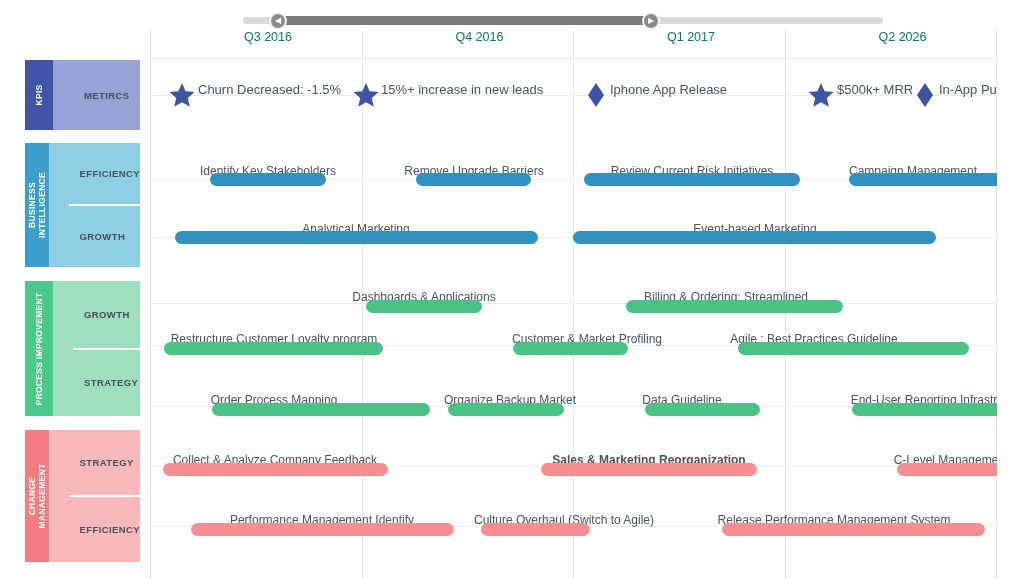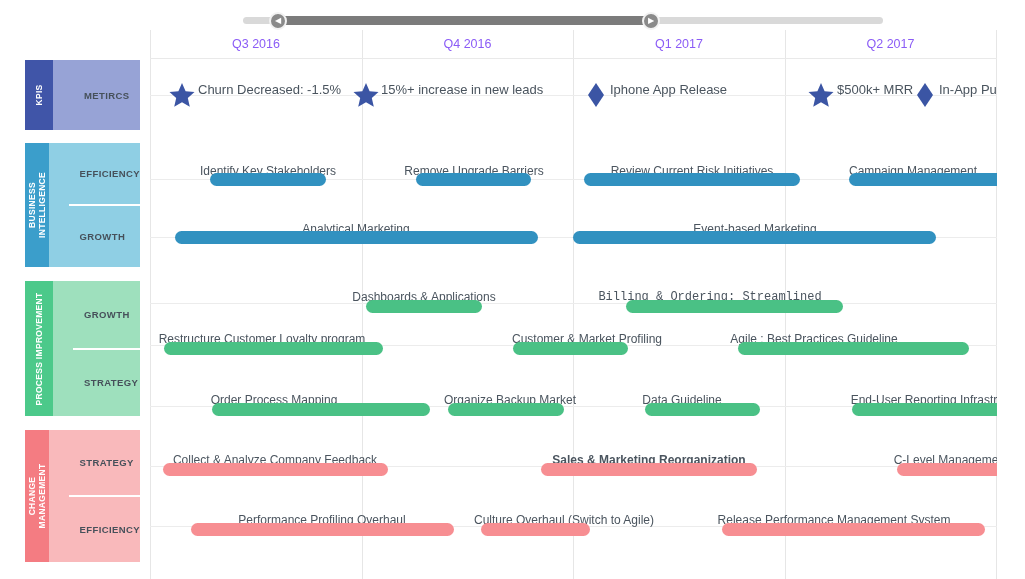--- a/index.html
+++ b/index.html
@@ -20,22 +20,22 @@
   .slider-handle{position:absolute;top:0px;width:18px;height:18px;border-radius:50%;
      background:#8a8a8a;border:2px solid #f2f2f2;box-sizing:border-box;
      display:flex;align-items:center;justify-content:center;}
   .slider-handle.left{left:119px;}
   .slider-handle.right{left:492px;}
   .slider-handle .arr{font-size:8px;color:#ffffff;line-height:1;}
 
   
   .grid-area{position:absolute;left:150px;top:30px;width:847px;height:549px;}
   .qheader{position:absolute;left:0;top:0;width:847px;height:28px;}
-  .qcol{position:absolute;top:0;height:28px;display:flex;align-items:center;justify-content:center;
-        font-size:12.5px;color:#8b5cf6;}
+  .qcol{position:absolute;top:0;height:28px;display:flex;align-items:flex-start;justify-content:center;
+        font-size:12.5px;color:#0f766e;padding-left:12px;}
   .vline{position:absolute;top:0;width:1px;height:549px;background:#e6e6e6;}
   .hline{position:absolute;left:0;width:847px;height:1px;background:#e9e9e9;}
 
   
   .cat{position:absolute;left:25px;width:115px;display:flex;}
   .cat-spine{width:28px;position:relative;}
   .cat-spine span{
      position:absolute;left:50%;top:50%;
      transform:translate(-50%,-50%) rotate(-90deg);
      transform-origin:center center;
@@ -143,21 +143,21 @@
       <div class="qcol" style="left:0px;width:212px;">
         <span>Q3 2016</span>
       </div>
       <div class="qcol" style="left:212px;width:211px;">
         <span>Q4 2016</span>
       </div>
       <div class="qcol" style="left:423px;width:212px;">
         <span>Q1 2017</span>
       </div>
       <div class="qcol" style="left:635px;width:211px;">
-        <span>Q2 2017</span>
+        <span>Q2 2026</span>
       </div>
     </div>
     <div class="hline" style="top:28px;"></div>
 
     <div class="lane" style="top:40px;height:55px;">
       <div class="lane-axis" style="top:25px;"></div>
 
       <div class="marker" style="left:32px;top:25px;">
         <svg width="26" height="26" viewBox="0 0 26 26">
             <polygon points="13,1 16.6,9.3 25.5,10.1 18.8,16.1 20.8,24.8 13,20.2 5.2,24.8 7.2,16.1 0.5,10.1 9.4,9.3" fill="#3b55a4"></polygon>
@@ -211,27 +211,27 @@
       <div class="bar-label" style="left:206px;top:12px;">Analytical Marketing</div>
       <div class="bar" style="left:25px;top:21px;width:363px;background:#3191c0;"></div>
       <div class="bar-label" style="left:605px;top:12px;">Event-based Marketing</div>
       <div class="bar" style="left:423px;top:21px;width:363px;background:#3191c0;"></div>
     </div>
 
     <div class="lane" style="top:248px;height:58px;">
       <div class="lane-axis" style="top:25px;"></div>
       <div class="bar-label" style="left:274px;top:12px;">Dashboards &amp; Applications</div>
       <div class="bar" style="left:216px;top:22px;width:116px;background:#4ac185;"></div>
-      <div class="bar-label" style="left:560px;top:12px;font-family:Liberation Mono, monospace;">Billing &amp; Ordering: Streamlined</div>
+      <div class="bar-label" style="left:576px;top:12px;">Billing &amp; Ordering: Streamlined</div>
       <div class="bar" style="left:476px;top:22px;width:217px;background:#4ac185;"></div>
     </div>
 
     <div class="lane" style="top:292px;height:56px;">
       <div class="lane-axis" style="top:23px;"></div>
-      <div class="bar-label" style="left:112px;top:10px;text-align:center;">Restructure Customer Loyalty program</div>
+      <div class="bar-label" style="left:124px;top:10px;text-align:center;">Restructure Customer Loyalty program</div>
       <div class="bar" style="left:14px;top:20px;width:219px;background:#4ac185;"></div>
       <div class="bar-label" style="left:437px;top:10px;">Customer &amp; Market Profiling</div>
       <div class="bar" style="left:363px;top:20px;width:115px;background:#4ac185;"></div>
       <div class="bar-label" style="left:664px;top:10px;">Agile : Best Practices Guideline</div>
       <div class="bar" style="left:588px;top:20px;width:231px;background:#4ac185;"></div>
     </div>
 
     <div class="lane" style="top:352px;height:58px;">
       <div class="lane-axis" style="top:24px;"></div>
       <div class="bar-label" style="left:124px;top:11px;">Order Process Mapping</div>
@@ -249,21 +249,21 @@
       <div class="bar-label" style="left:125px;top:11px;">Collect &amp; Analyze Company Feedback</div>
       <div class="bar" style="left:13px;top:21px;width:225px;background:#f78e92;"></div>
       <div class="bar-label" style="left:499px;top:11px;font-weight:bold;">Sales &amp; Marketing Reorganization</div>
       <div class="bar" style="left:391px;top:21px;width:216px;background:#f78e92;"></div>
       <div class="bar-label" style="left:796px;top:11px;">C-Level Manageme</div>
       <div class="bar" style="left:747px;top:21px;width:100px;background:#f78e92;border-radius:7px 0 0 7px;"></div>
     </div>
 
     <div class="lane" style="top:472px;height:60px;">
       <div class="lane-axis" style="top:24px;"></div>
-      <div class="bar-label" style="left:172px;top:11px;">Performance Profiling Overhaul</div>
+      <div class="bar-label" style="left:172px;top:11px;">Performance Management Identify</div>
       <div class="bar" style="left:41px;top:21px;width:263px;background:#f78e92;"></div>
       <div class="bar-label" style="left:414px;top:11px;">Culture Overhaul (Switch to Agile)</div>
       <div class="bar" style="left:331px;top:21px;width:109px;background:#f78e92;"></div>
       <div class="bar-label" style="left:684px;top:11px;">Release Performance Management System</div>
       <div class="bar" style="left:572px;top:21px;width:263px;background:#f78e92;"></div>
     </div>
 
   </div>
 
   <div class="clip"></div>

